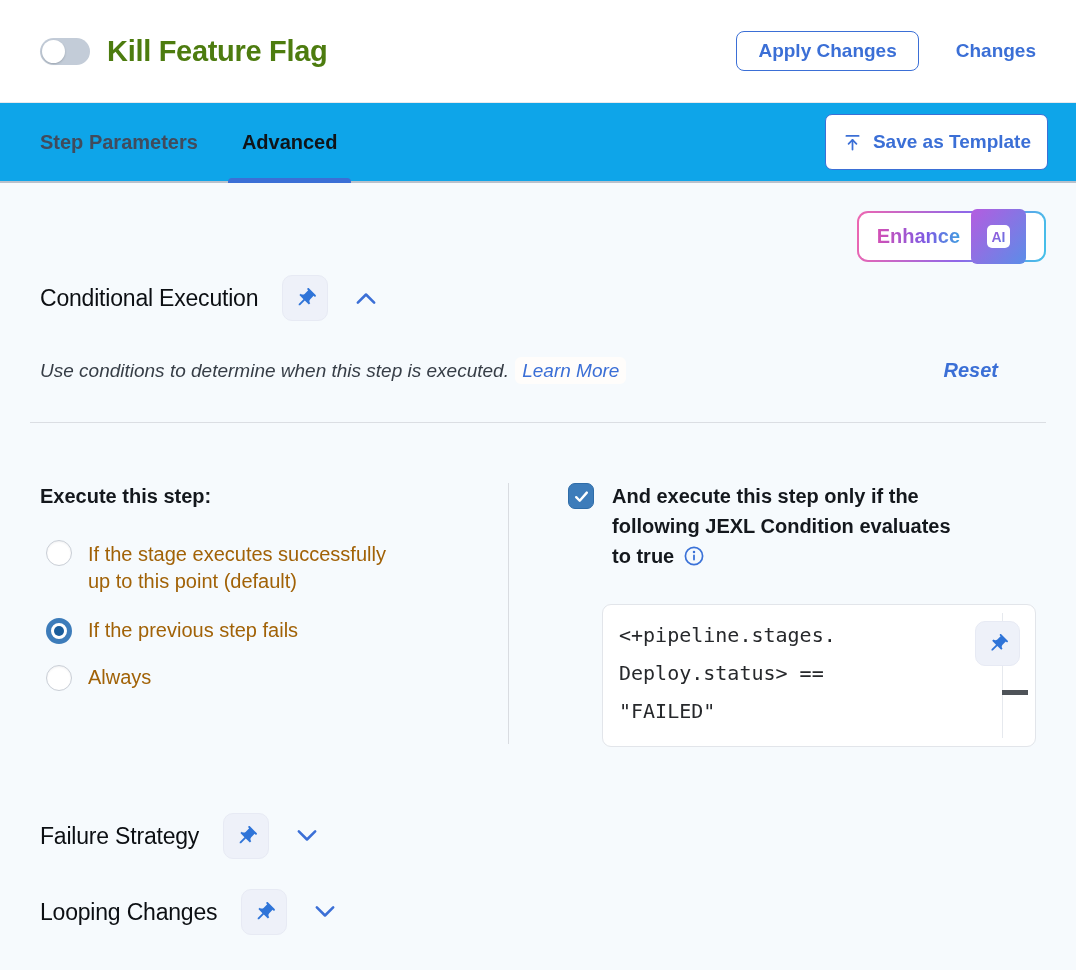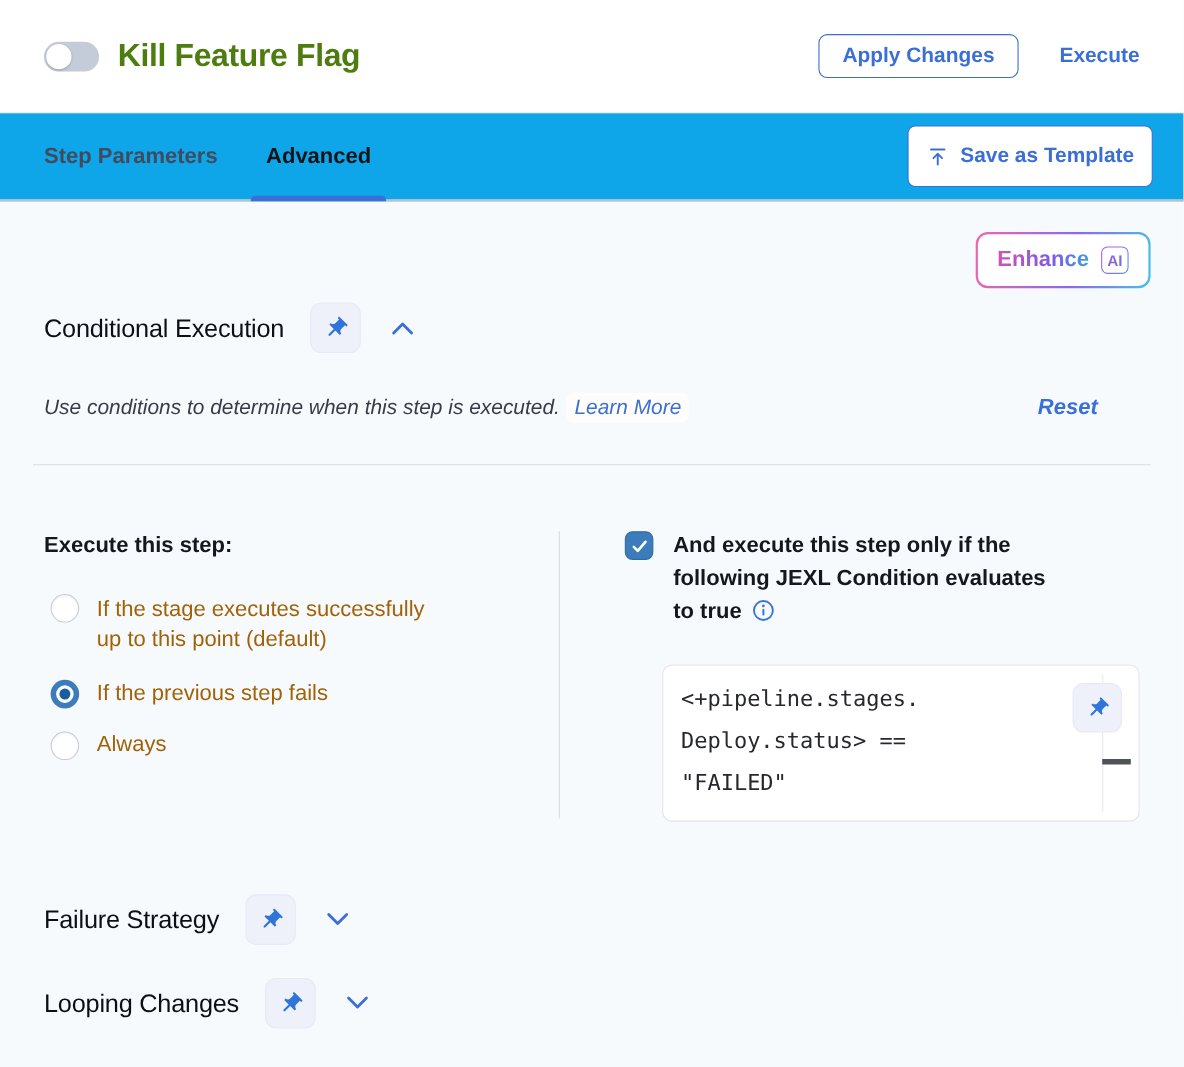--- a/index.html
+++ b/index.html
@@ -37,21 +37,21 @@
   .content { padding:0 40px; }
 
   .enhance-row { display:flex; justify-content:flex-end; margin:28px -10px 0 0; }
   .enhance-border { padding:2px; border-radius:11px; cursor:pointer;
                     background:linear-gradient(100deg,#ee66b0 0%,#8f67e8 55%,#43c2e9 100%); }
   .enhance-inner { display:flex; align-items:center; gap:11px; background:#fff; border-radius:9px;
                    padding:0 18px; height:47px; }
   .enhance-text { font-size:20px; font-weight:bold;
                   background:linear-gradient(95deg,#d550b4,#7d5be4 60%,#3f9fe0);
                   -webkit-background-clip:text; background-clip:text; color:transparent; }
-  .ai-badge { padding:1px; border-radius:6px; background:linear-gradient(130deg,#b45ce0,#5b8de8); }
+  .ai-badge { padding:16px; border-radius:6px; background:linear-gradient(130deg,#b45ce0,#5b8de8); }
   .ai-badge-inner { display:flex; align-items:center; justify-content:center; width:23px; height:23px;
                     background:#fff; border-radius:5px; font-size:14px; font-weight:bold; }
   .ai-badge-inner span { background:linear-gradient(130deg,#a550d8,#5b7de4);
                          -webkit-background-clip:text; background-clip:text; color:transparent; }
 
   .section-head { display:flex; align-items:center; gap:24px; }
   .sh-cond { margin-top:13px; }
   .sh-failure { margin-top:66px; }
   .sh-looping { margin-top:30px; }
   .section-title { font-size:23px; font-weight:normal; color:#0c0f13; margin:0; letter-spacing:-.2px; }
@@ -104,21 +104,21 @@
 
   <header class="header">
     <div class="header-left">
       <div class="toggle">
         <div class="toggle-knob"></div>
       </div>
       <h1 class="page-title">Kill Feature Flag</h1>
     </div>
     <div class="header-right">
       <button class="btn-apply">Apply Changes</button>
-      <a class="link-discard">Execute</a>
+      <a class="link-discard">Changes</a>
     </div>
   </header>
 
   <nav class="tabbar">
     <div class="tabs">
       <div class="tab">
         <span>Step Parameters</span>
 
       </div>
       <div class="tab active">

